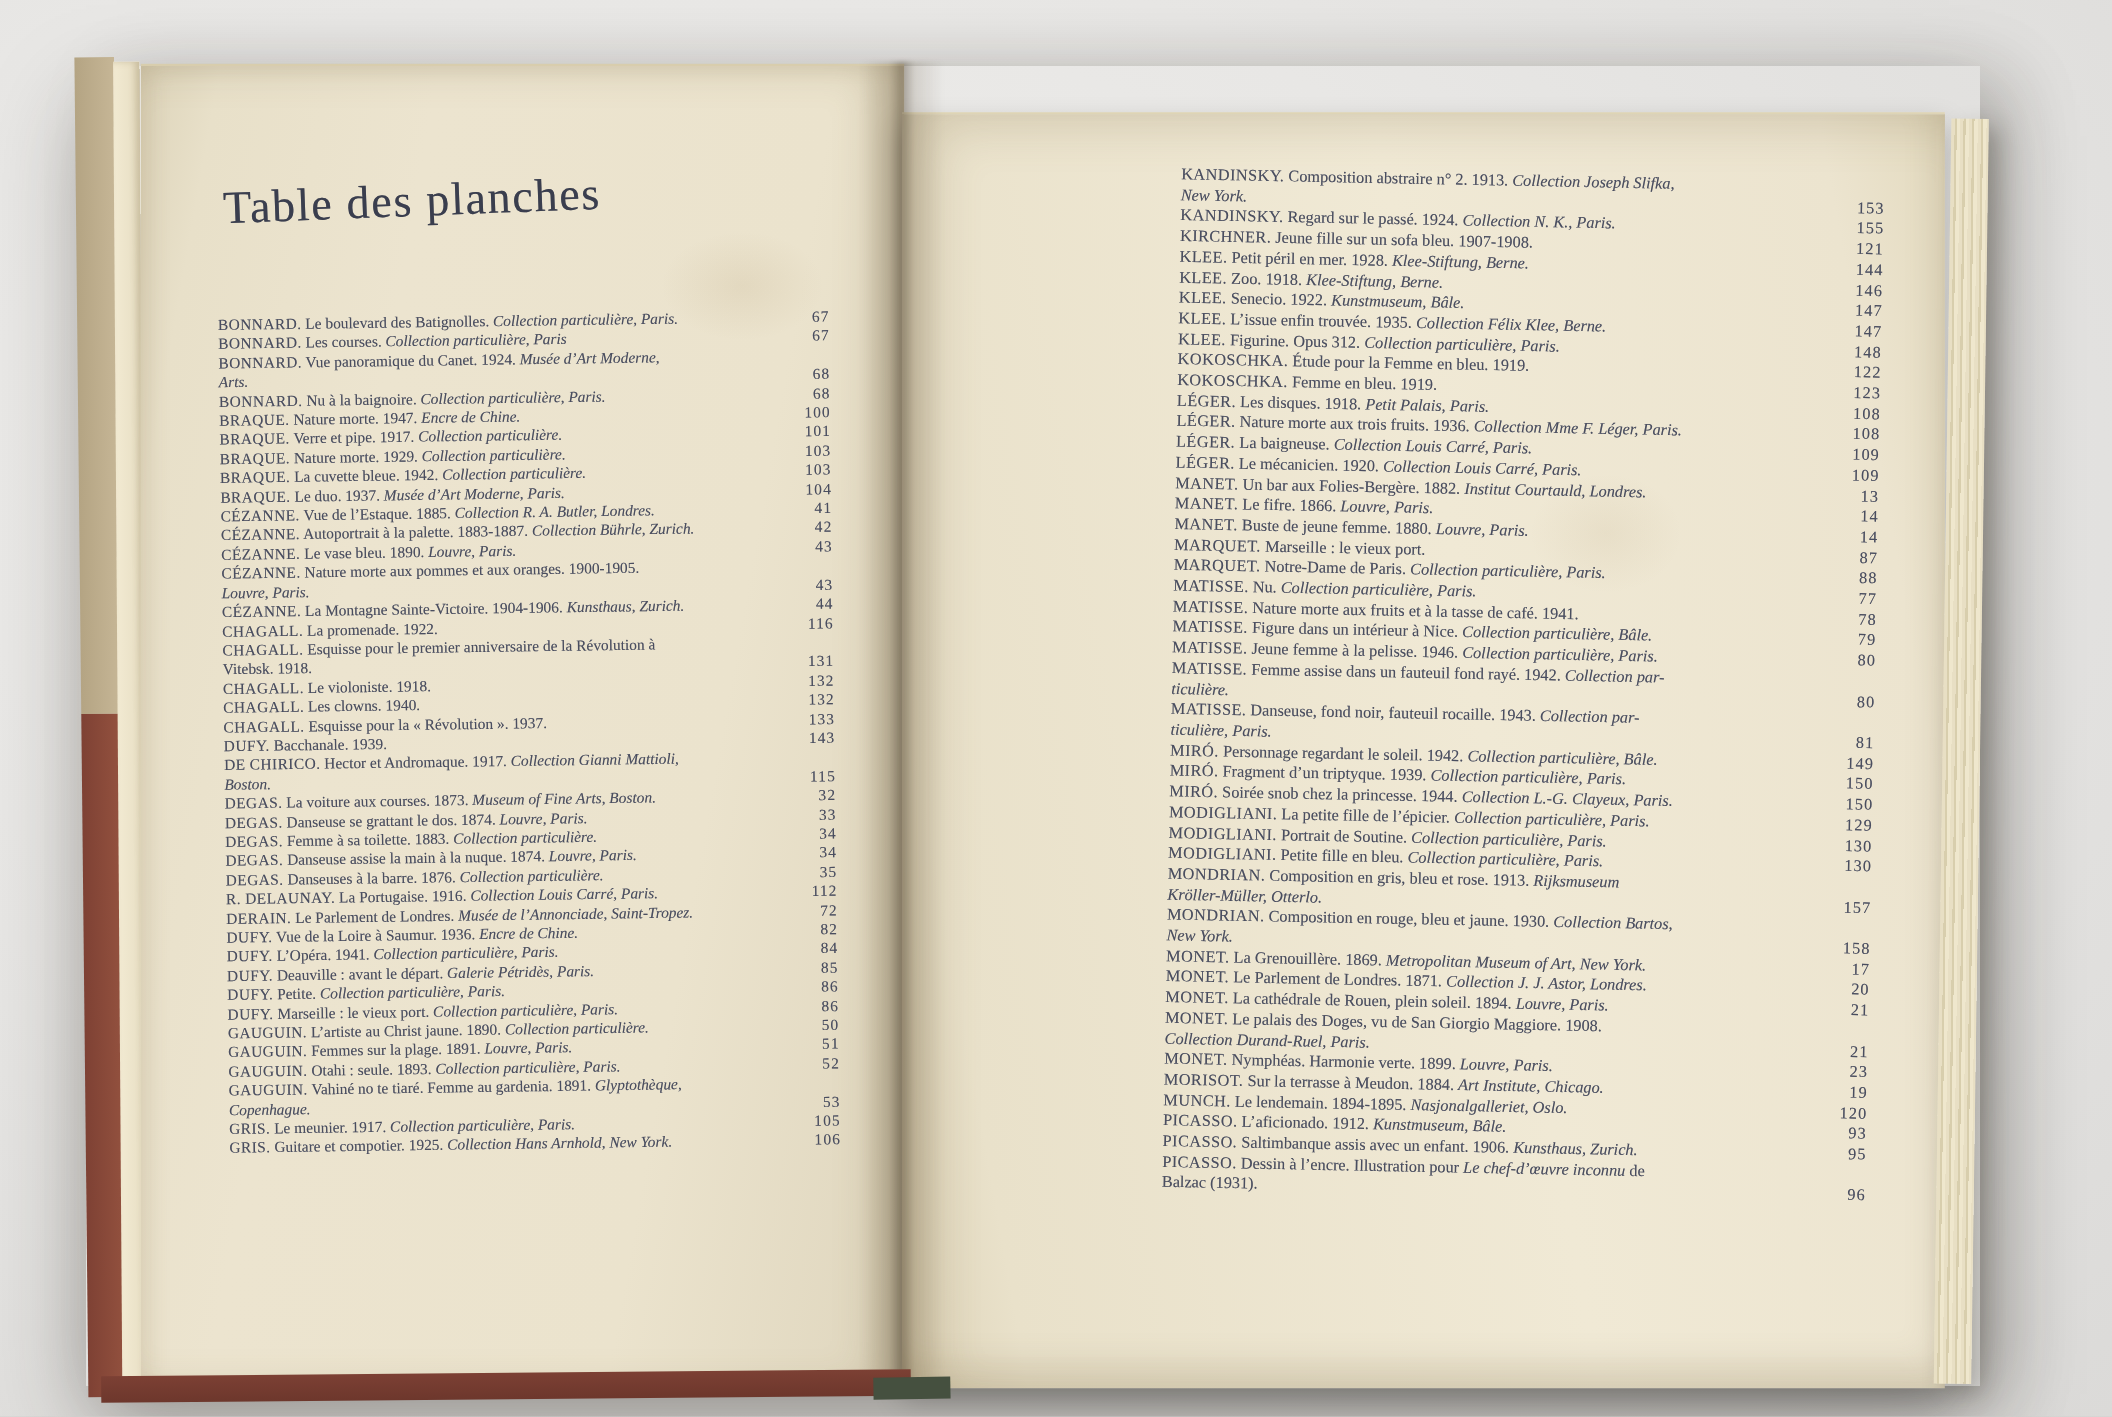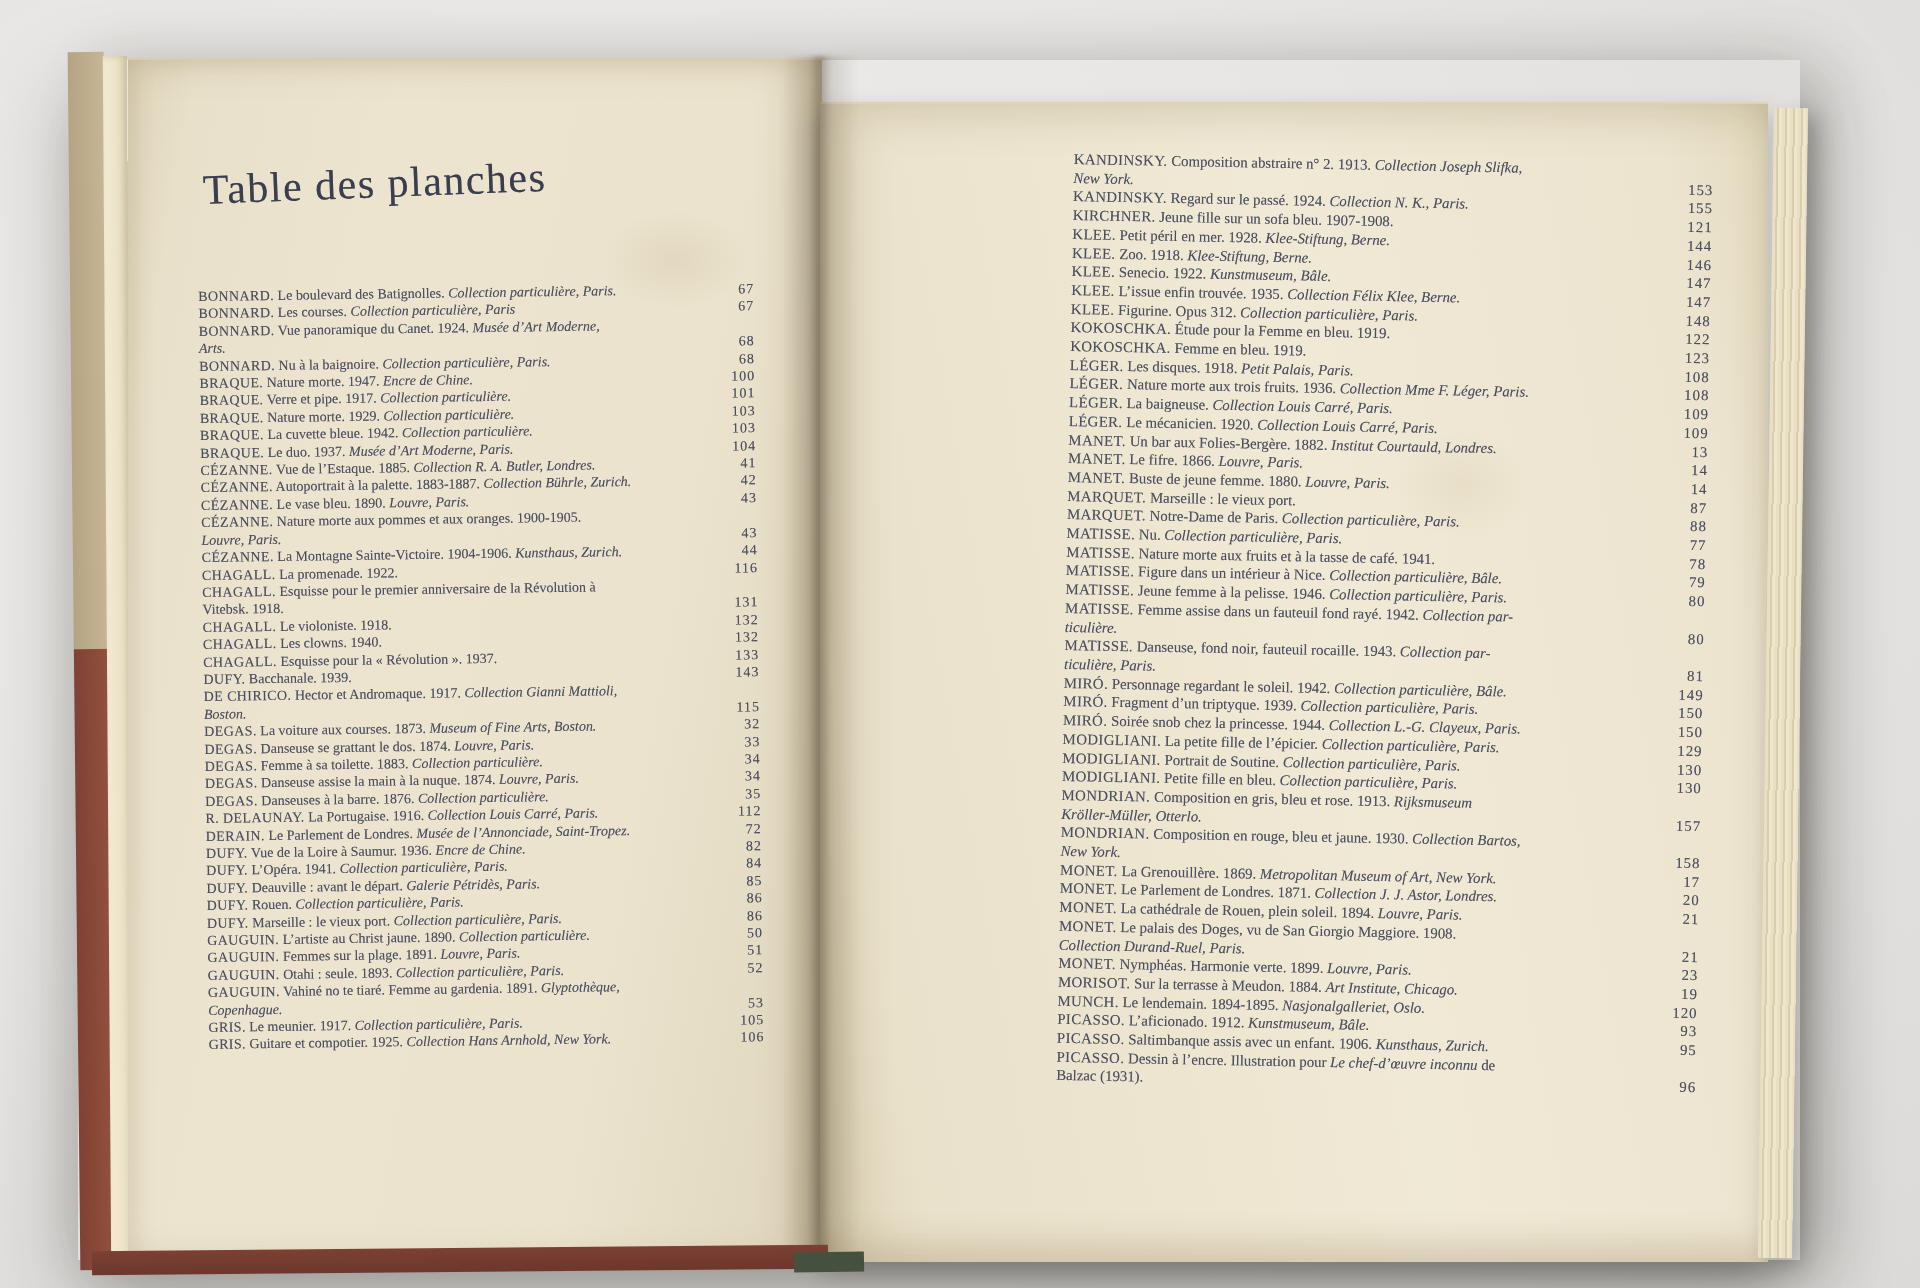--- a/index.html
+++ b/index.html
@@ -189,21 +189,21 @@
       </div>
       <div class="entry">
         <span class="etext"><span class="caps">DUFY.</span><span class="plain"> L’Opéra. 1941. </span><span class="italic">Collection particulière, Paris.</span></span>
         <span class="enum">84</span>
       </div>
       <div class="entry">
         <span class="etext"><span class="caps">DUFY.</span><span class="plain"> Deauville : avant le départ. </span><span class="italic">Galerie Pétridès, Paris.</span></span>
         <span class="enum">85</span>
       </div>
       <div class="entry">
-        <span class="etext"><span class="caps">DUFY.</span><span class="plain"> Rouen. </span><span class="italic">Collection particulière, Paris.</span></span>
+        <span class="etext"><span class="caps">DUFY.</span><span class="plain"> Petite. </span><span class="italic">Collection particulière, Paris.</span></span>
         <span class="enum">86</span>
       </div>
       <div class="entry">
         <span class="etext"><span class="caps">DUFY.</span><span class="plain"> Marseille : le vieux port. </span><span class="italic">Collection particulière, Paris.</span></span>
         <span class="enum">86</span>
       </div>
       <div class="entry">
         <span class="etext"><span class="caps">GAUGUIN.</span><span class="plain"> L’artiste au Christ jaune. 1890. </span><span class="italic">Collection particulière.</span></span>
         <span class="enum">50</span>
       </div>

